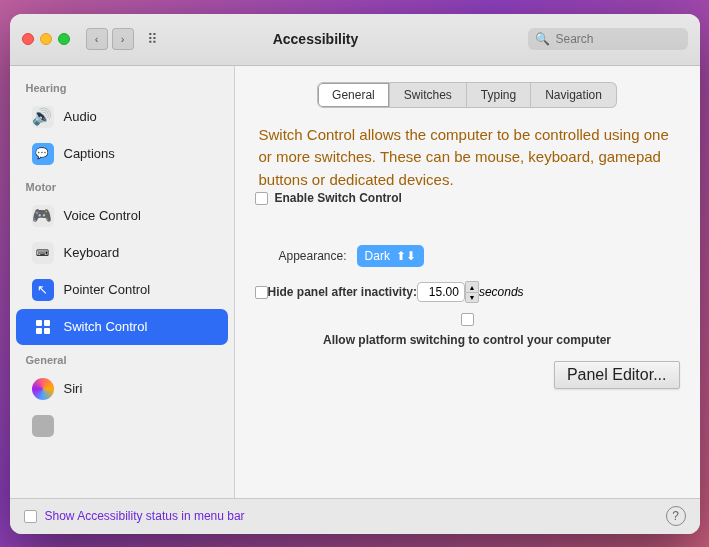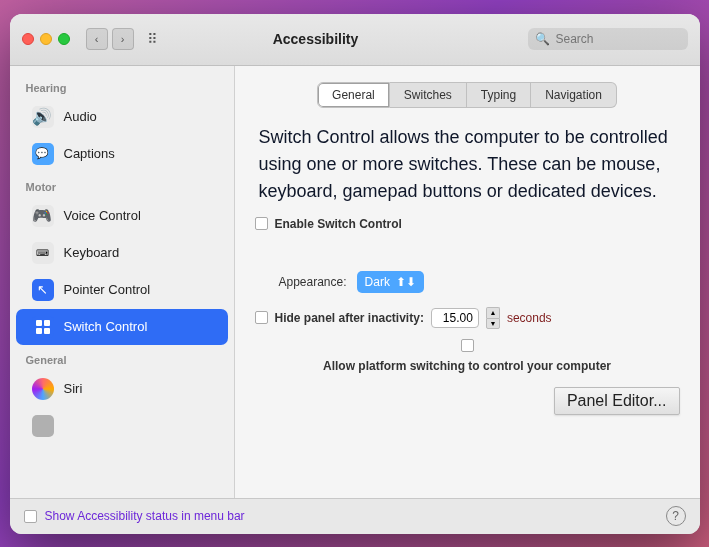--- a/index.html
+++ b/index.html
@@ -165,24 +165,23 @@
     .tab:first-child { border-radius: 6px 0 0 6px; }
     .tab:last-child { border-radius: 0 6px 6px 0; }
     .tab.active {
       background: white;
       font-weight: 500;
       box-shadow: inset 0 0 0 1px #a0a0a0;
     }
     .tab + .tab { border-left: none; }
     
     .description {
-      font-size: 18px;
-      color: #0f172a;
+      font-size: 15px;
+      color: #a16207;
       line-height: 1.5;
-      margin-bottom: 12px;
       padding: 0 4px;
     }
     
     .checkbox-row {
       display: flex;
       align-items: center;
       gap: 7px;
       margin-bottom: 10px;
     }
     .checkbox {
@@ -216,21 +215,20 @@
       padding: 4px 8px;
       gap: 6px;
       cursor: pointer;
     }
     .appearance-select span { font-size: 12px; color: white; }
     .appearance-arrows { font-size: 10px; color: white; }
     
     .inactivity-row {
       display: flex;
       align-items: center;
-      gap: 7px;
       margin-bottom: 10px;
     }
     .inactivity-input {
       width: 48px;
       border: 1px solid #bbb;
       border-radius: 4px;
       padding: 2px 5px;
       font-size: 12px;
       background: white;
       text-align: right;
@@ -243,21 +241,21 @@
     .stepper-btn {
       width: 14px; height: 11px;
       background: #e0e0e0;
       border: 1px solid #bbb;
       display: flex; align-items: center; justify-content: center;
       font-size: 7px;
       cursor: pointer;
     }
     .stepper-btn:first-child { border-radius: 2px 2px 0 0; border-bottom: none; }
     .stepper-btn:last-child { border-radius: 0 0 2px 2px; }
-    .seconds-label { font-size: 12px; color: #7f1d1d; }
+    .seconds-label { font-size: 12px; color: #000000; font-style: italic; }
     
     .platform-row {
       display: flex;
       align-items: center;
       gap: 7px;
       margin-bottom: 14px;
       flex-direction: column;
     }
     
     .panel-editor-btn {

